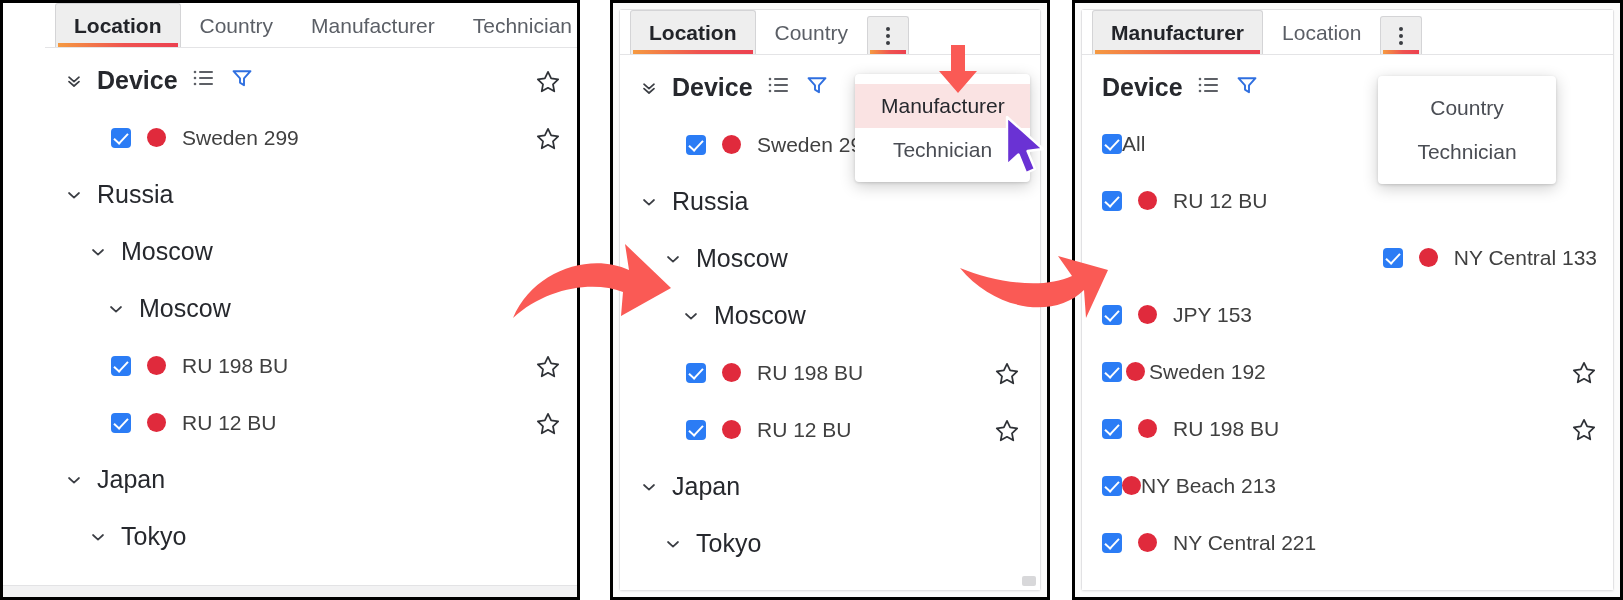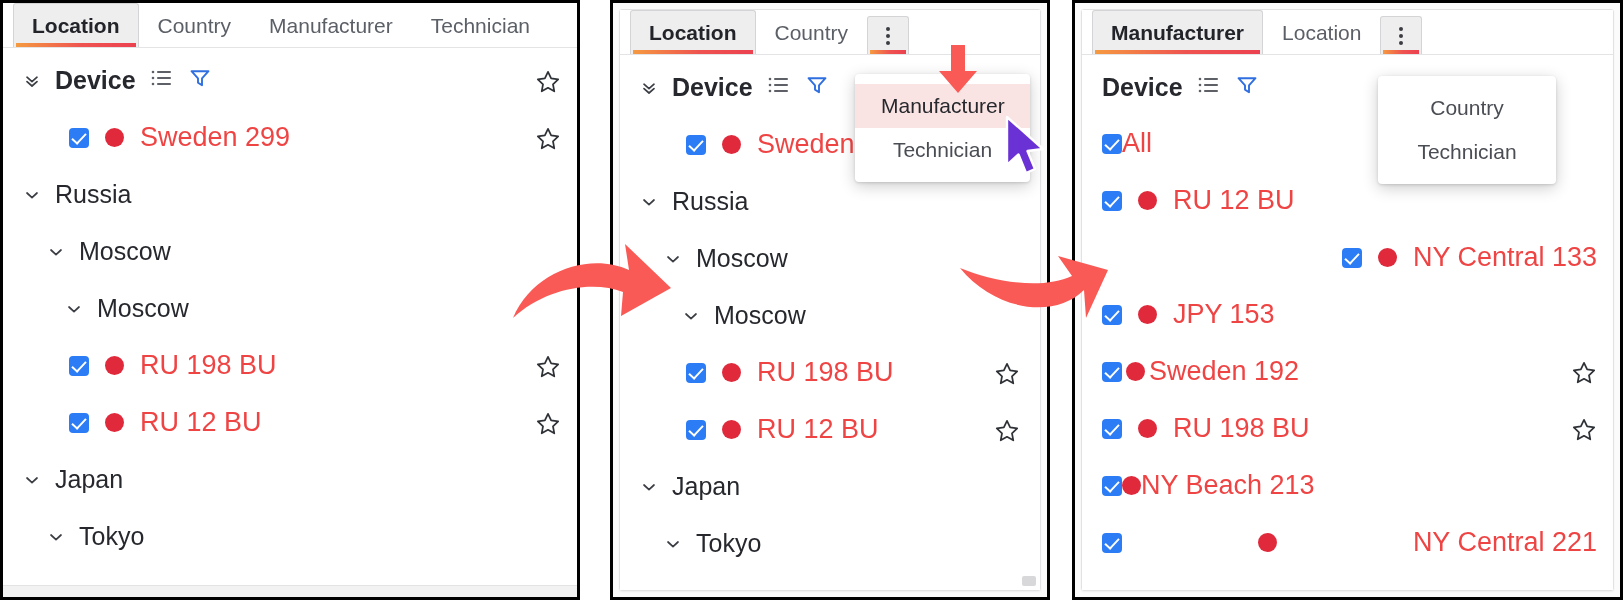--- a/index.html
+++ b/index.html
@@ -15,20 +15,21 @@
   .panel {
     position: absolute;
     background: #ffffff;
     border: 3px solid #000000;
     overflow: hidden;
   }
   .panel-inner {
     position:absolute; inset:0;
     background:#fff;
     overflow:hidden;
+    padding-left:42px;
   }
 
   
   #panel-location { left: 0px;    top: 0px; width: 580px;  height: 600px; }
   
   #panel-middle   { left: 610px;  top: 0px; width: 440px;  height: 600px; }
   
   #panel-right    { left: 1072px; top: 0px; width: 551px;  height: 600px; }
 
   
@@ -125,21 +126,21 @@
     position:absolute; left:6px; top:2px;
     width:6px; height:12px;
     border: solid #fff;
     border-width: 0 2.6px 2.6px 0;
     transform: rotate(43deg);
   }
   .dot {
     width: 19px; height: 19px; border-radius: 50%;
     background: #e02a3c; flex:none;
   }
-  .leaf-label { font-size:27px; color:#ef4444; white-space:nowrap; }
+  .leaf-label { font-size:21px; color:#404040; white-space:nowrap; }
 
   .star {
     position:absolute; right: 18px; top:50%; transform: translateY(-50%);
     width:24px; height:24px;
   }
   .star.inline-right { right: 22px; }
 
   
   .list-icon { flex:none; }
   .funnel-icon { flex:none; }
@@ -541,21 +542,21 @@
                 </svg>
             </span>
           </div>
 
           <div class="row" style="padding-left:20px;">
             <span class="cbx"></span>
             <span class="dot"></span>
             <span class="leaf-label">NY Beach 213</span>
           </div>
 
-          <div class="row" style="padding-left:20px;gap:16px;justify-content:space-between;">
+          <div class="row" style="padding-left:20px;gap:16px;">
             <span class="cbx"></span>
             <span class="dot"></span>
             <span class="leaf-label">NY Central 221</span>
           </div>
 
         </div>
       </div>
     </div>
   </div>
 

